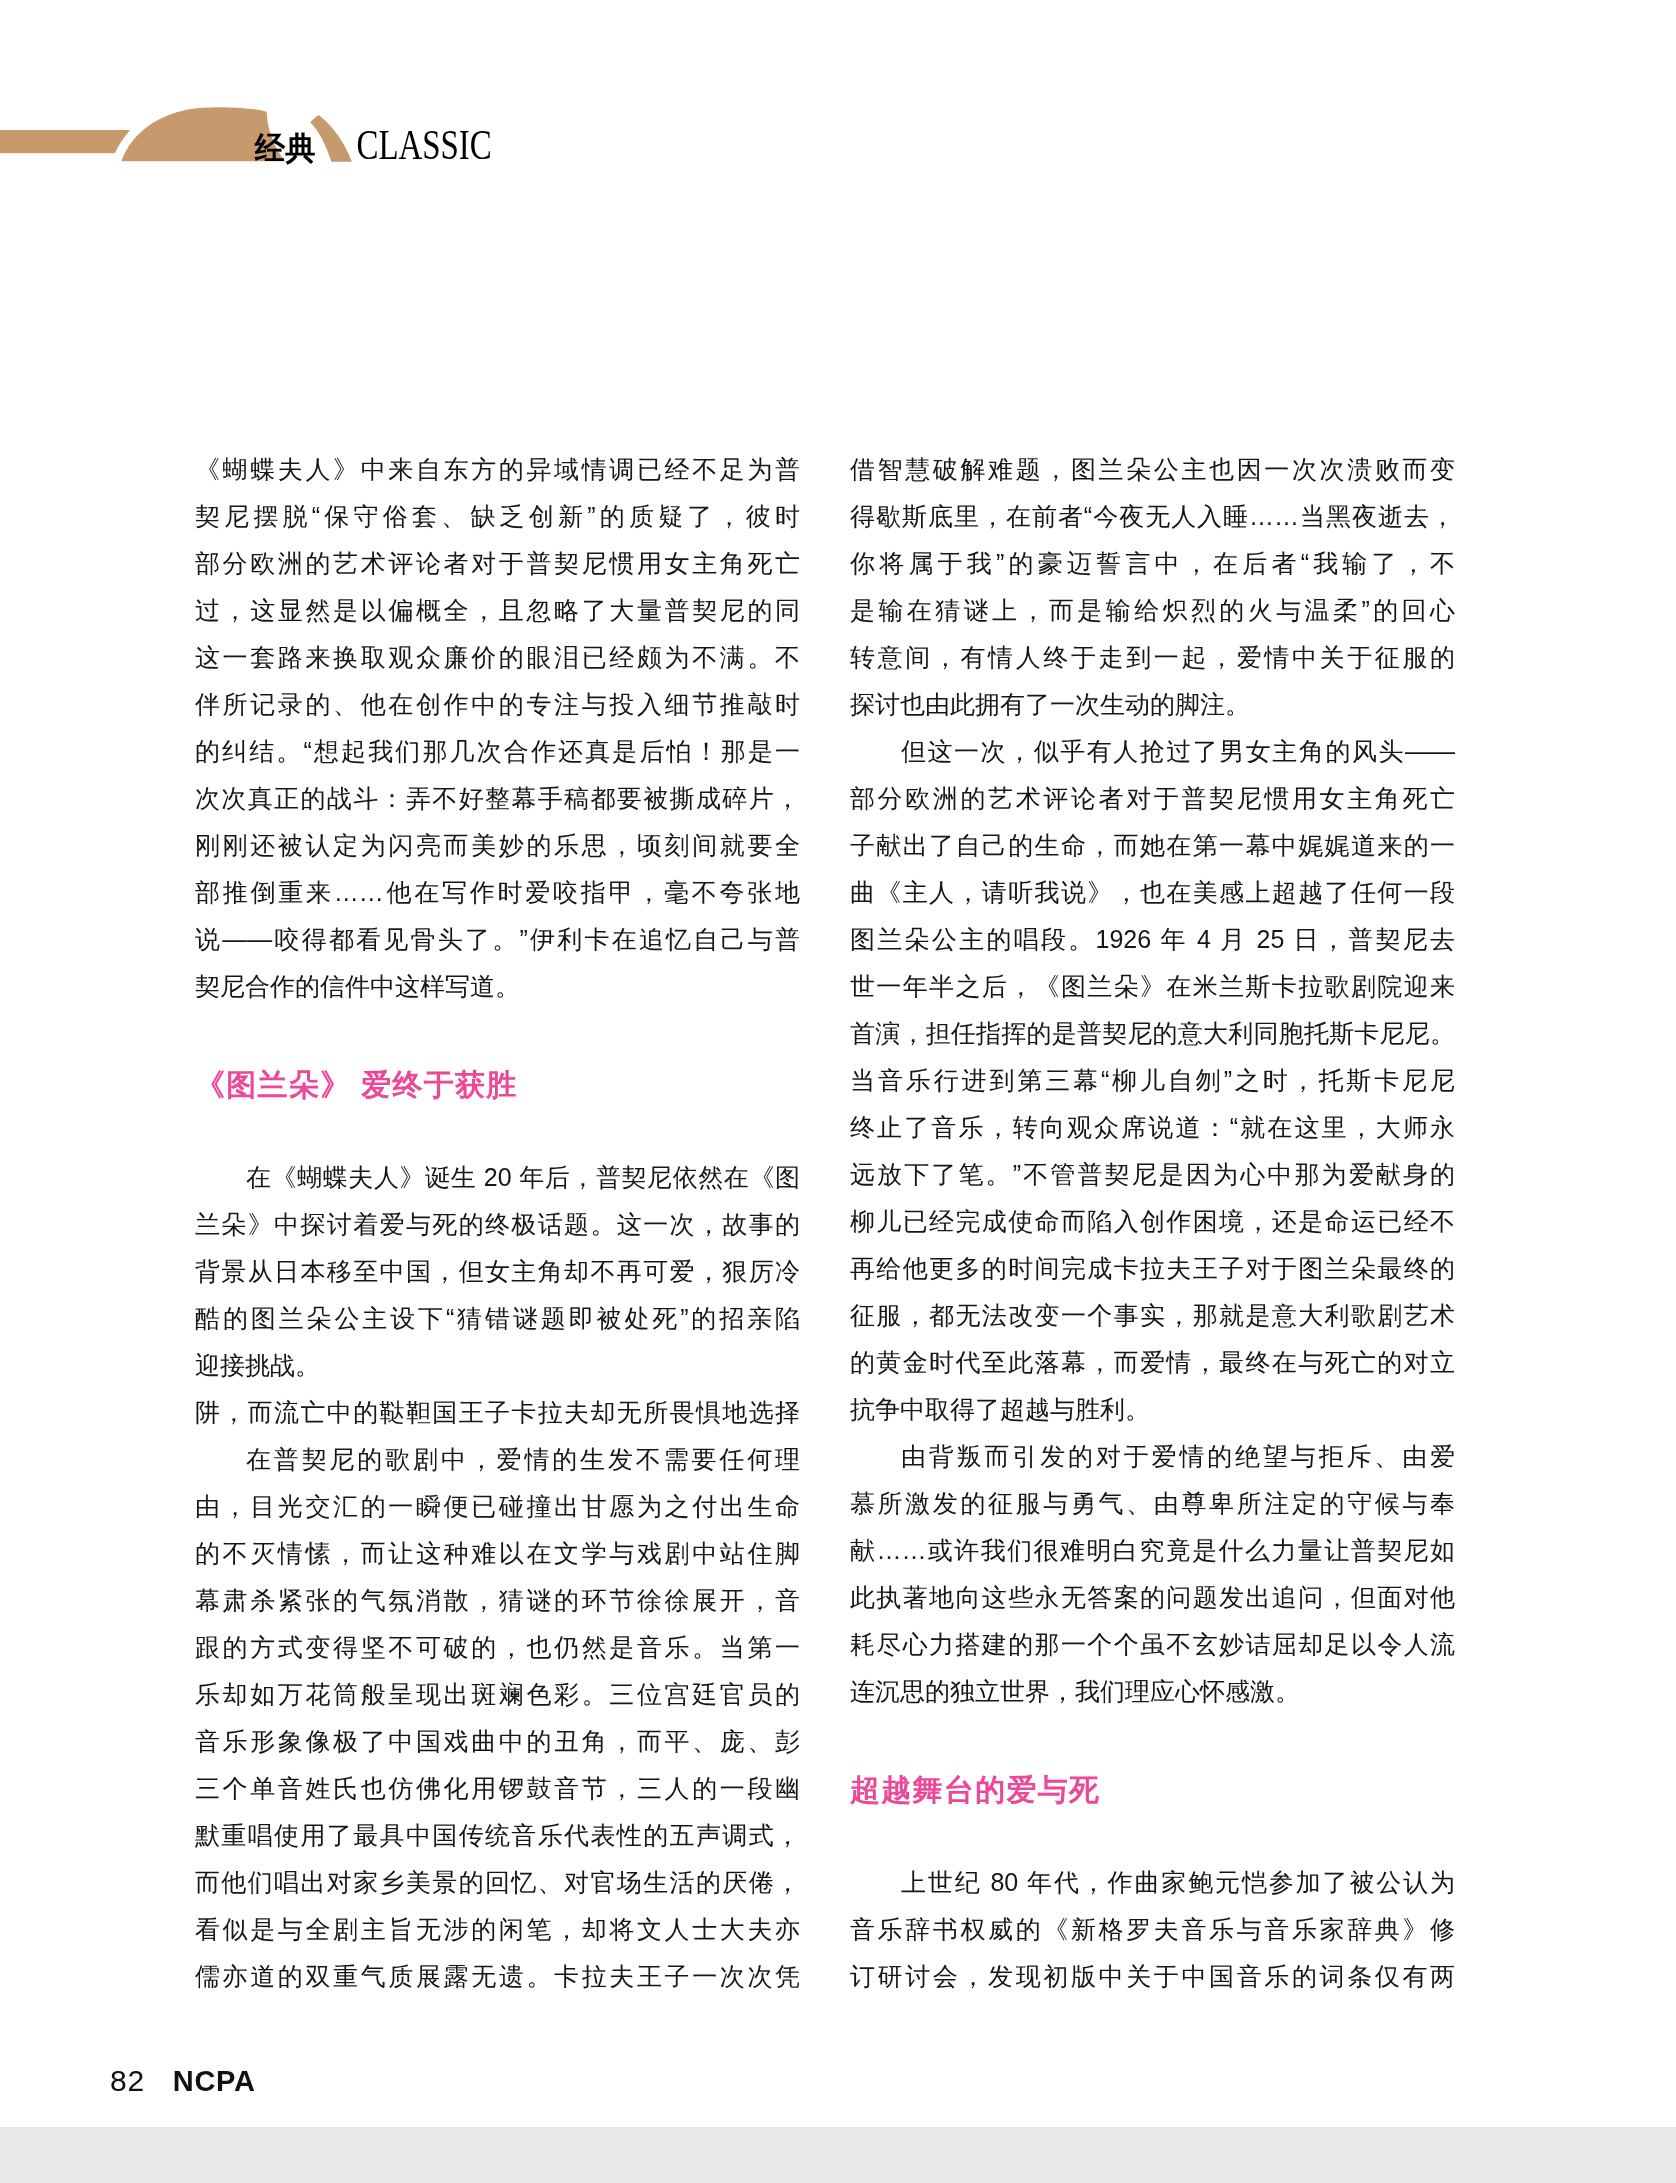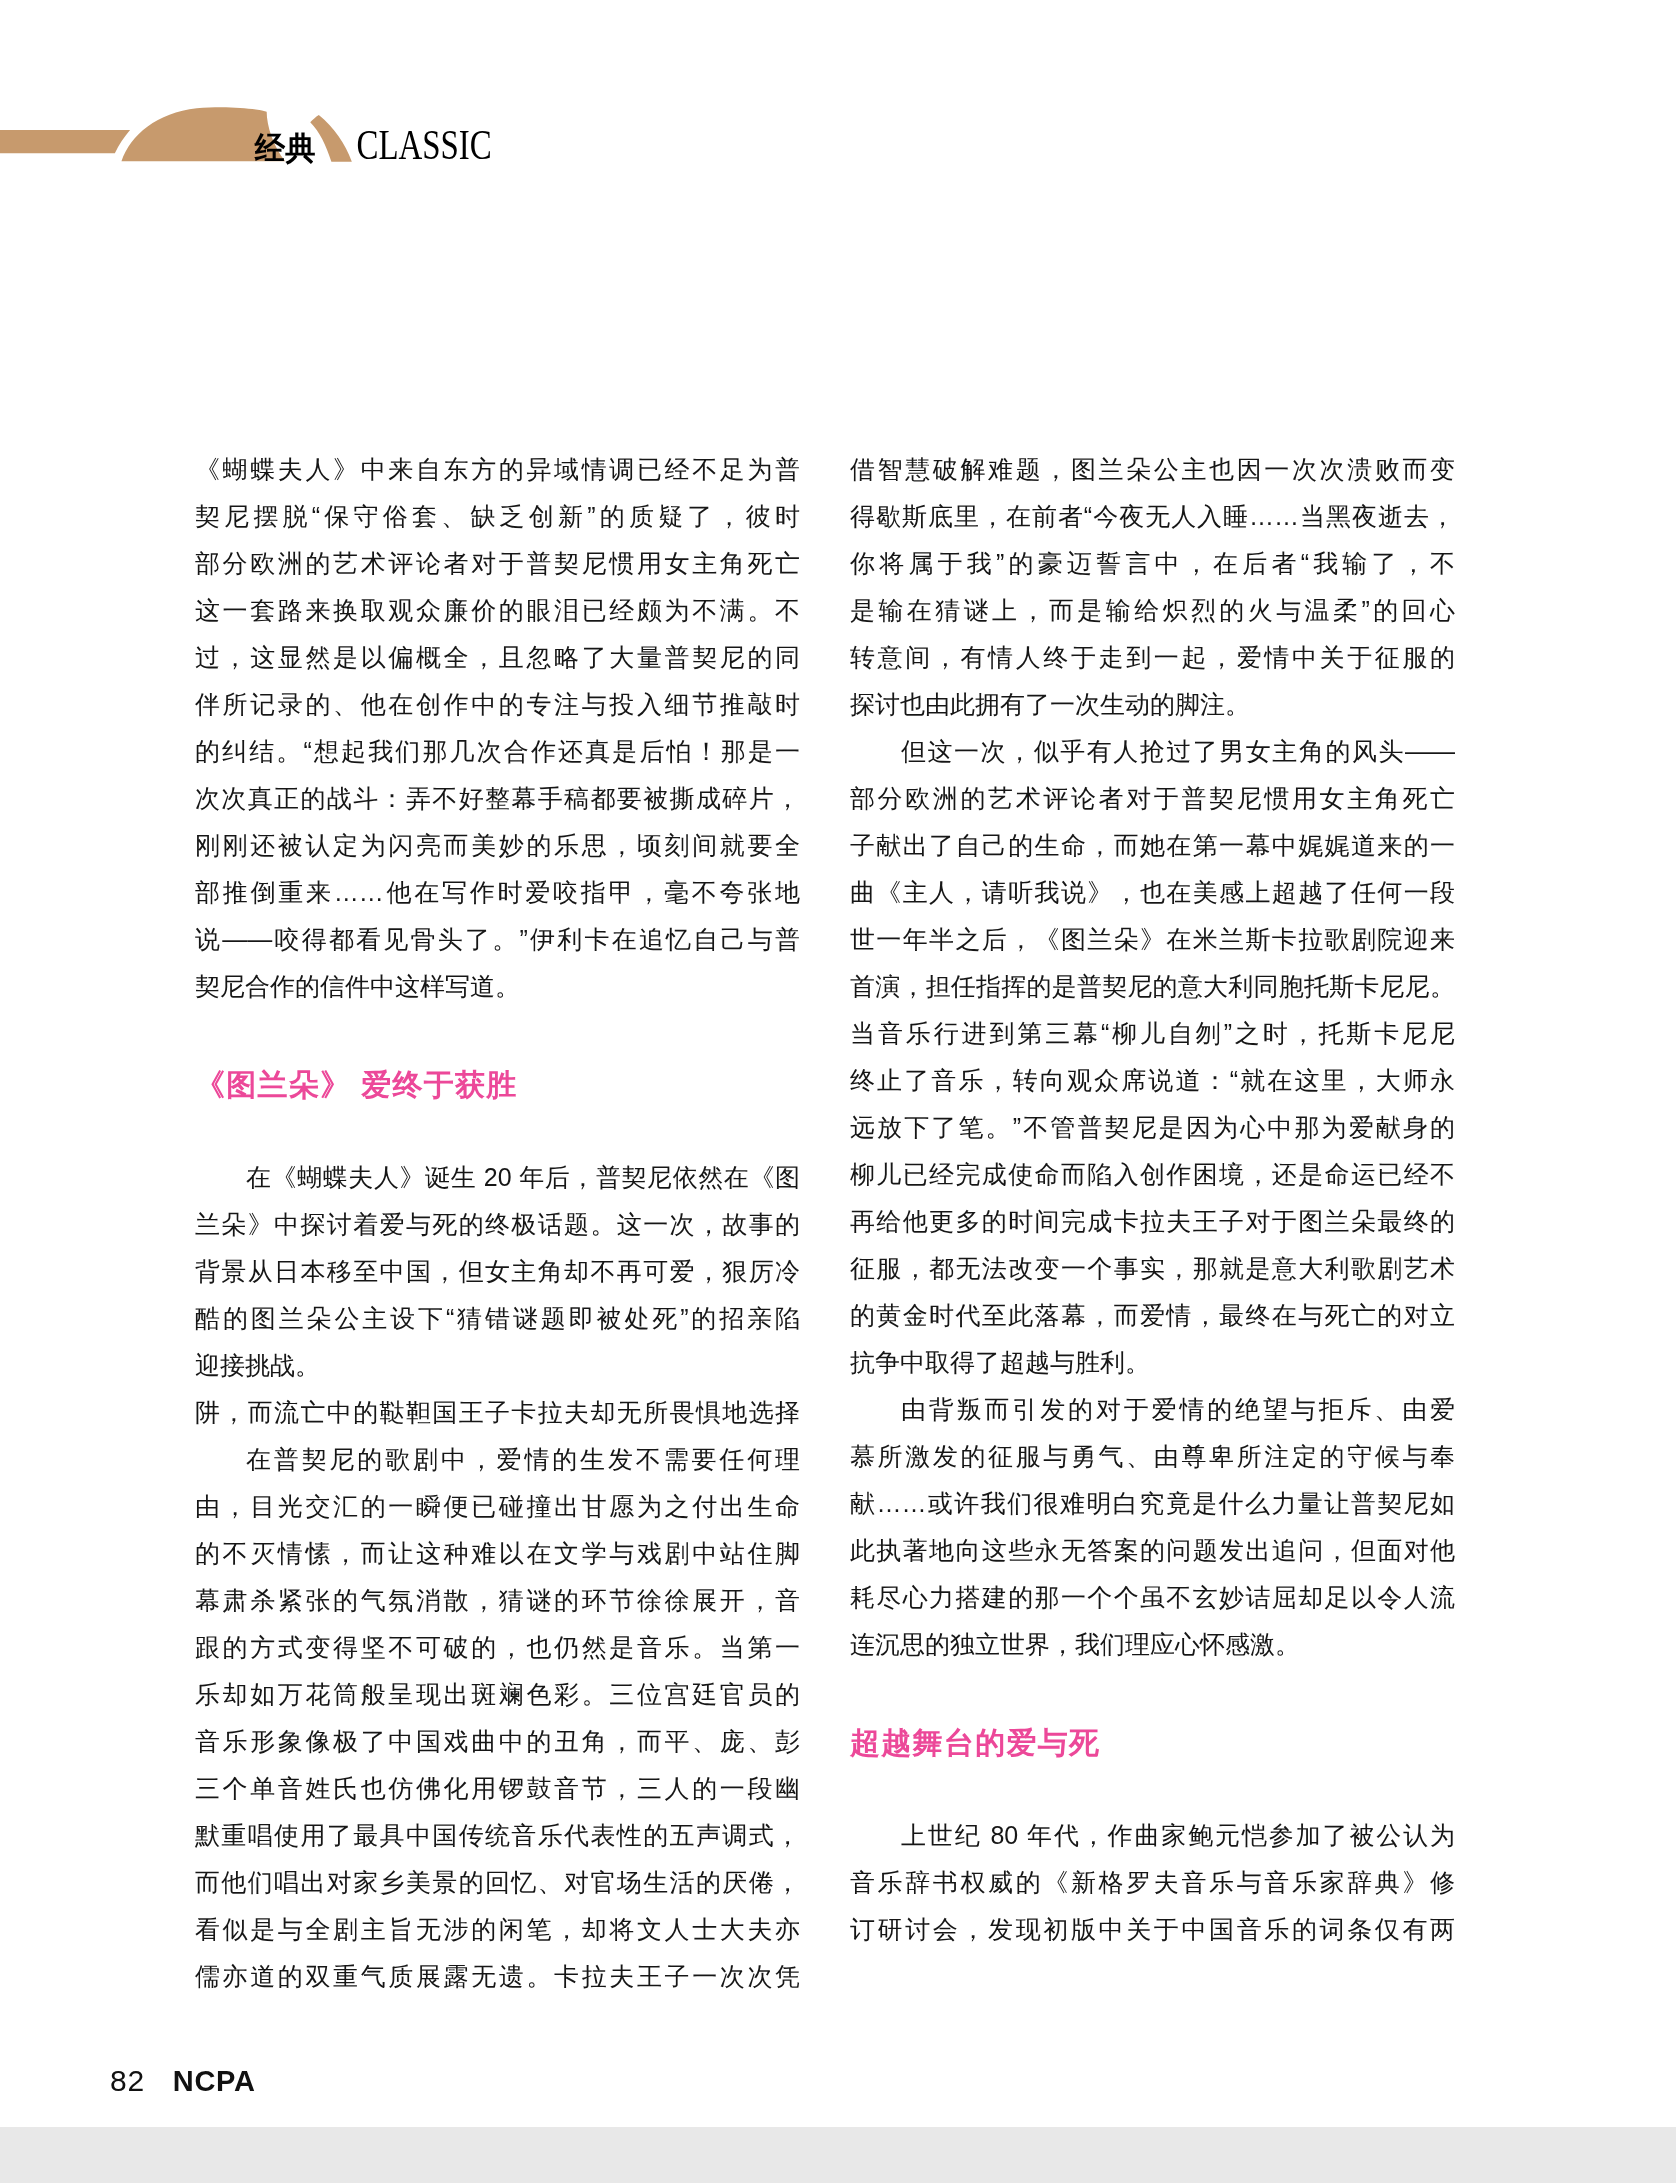--- a/index.html
+++ b/index.html
@@ -42,22 +42,22 @@
     <path d="M184,244 C198,204 238,171 298,164 C342,160 384,164 404,169 C404,190 414,222 432,244 Z" fill="#C79A6D"></path>
     <path d="M483,174 C506,193 523,217 533,245 L502,245 C494,220 484,199 470,185 C474,181 478,177 483,174 Z" fill="#C79A6D"></path>
     <text class="hdr-cn" x="386" y="240" textLength="92" lengthAdjust="spacingAndGlyphs">经典</text>
     <text class="hdr-en" x="540" y="241" textLength="205" lengthAdjust="spacingAndGlyphs">CLASSIC</text>
   </svg>
 
   <div class="col" id="col-left">
       <div class="ln">《蝴蝶夫人》中来自东方的异域情调已经不足为普</div>
       <div class="ln">契尼摆脱“保守俗套、缺乏创新”的质疑了，彼时</div>
       <div class="ln">部分欧洲的艺术评论者对于普契尼惯用女主角死亡</div>
+      <div class="ln">过，这显然是以偏概全，且忽略了大量普契尼的同</div>
       <div class="ln">这一套路来换取观众廉价的眼泪已经颇为不满。不</div>
-      <div class="ln">过，这显然是以偏概全，且忽略了大量普契尼的同</div>
       <div class="ln">伴所记录的、他在创作中的专注与投入细节推敲时</div>
       <div class="ln">的纠结。“想起我们那几次合作还真是后怕！那是一</div>
       <div class="ln">次次真正的战斗：弄不好整幕手稿都要被撕成碎片，</div>
       <div class="ln">刚刚还被认定为闪亮而美妙的乐思，顷刻间就要全</div>
       <div class="ln">部推倒重来……他在写作时爱咬指甲，毫不夸张地</div>
       <div class="ln">说——咬得都看见骨头了。”伊利卡在追忆自己与普</div>
       <div class="ln end">契尼合作的信件中这样写道。</div>
       <h2>《图兰朵》 爱终于获胜</h2>
       <div class="ln ind">在《蝴蝶夫人》诞生 20 年后，普契尼依然在《图</div>
       <div class="ln">兰朵》中探讨着爱与死的终极话题。这一次，故事的</div>
@@ -82,20 +82,21 @@
       <div class="ln">借智慧破解难题，图兰朵公主也因一次次溃败而变</div>
       <div class="ln">得歇斯底里，在前者“今夜无人入睡……当黑夜逝去，</div>
       <div class="ln">你将属于我”的豪迈誓言中，在后者“我输了，不</div>
       <div class="ln">是输在猜谜上，而是输给炽烈的火与温柔”的回心</div>
       <div class="ln">转意间，有情人终于走到一起，爱情中关于征服的</div>
       <div class="ln end">探讨也由此拥有了一次生动的脚注。</div>
       <div class="ln ind">但这一次，似乎有人抢过了男女主角的风头——</div>
       <div class="ln">部分欧洲的艺术评论者对于普契尼惯用女主角死亡</div>
       <div class="ln">子献出了自己的生命，而她在第一幕中娓娓道来的一</div>
       <div class="ln">曲《主人，请听我说》，也在美感上超越了任何一段</div>
+      <div class="ln">图兰朵公主的唱段。1926 年 4 月 25 日，普契尼去</div>
       <div class="ln">世一年半之后，《图兰朵》在米兰斯卡拉歌剧院迎来</div>
       <div class="ln">首演，担任指挥的是普契尼的意大利同胞托斯卡尼尼。</div>
       <div class="ln">当音乐行进到第三幕“柳儿自刎”之时，托斯卡尼尼</div>
       <div class="ln">终止了音乐，转向观众席说道：“就在这里，大师永</div>
       <div class="ln">远放下了笔。”不管普契尼是因为心中那为爱献身的</div>
       <div class="ln">柳儿已经完成使命而陷入创作困境，还是命运已经不</div>
       <div class="ln">再给他更多的时间完成卡拉夫王子对于图兰朵最终的</div>
       <div class="ln">征服，都无法改变一个事实，那就是意大利歌剧艺术</div>
       <div class="ln">的黄金时代至此落幕，而爱情，最终在与死亡的对立</div>
       <div class="ln end">抗争中取得了超越与胜利。</div>

